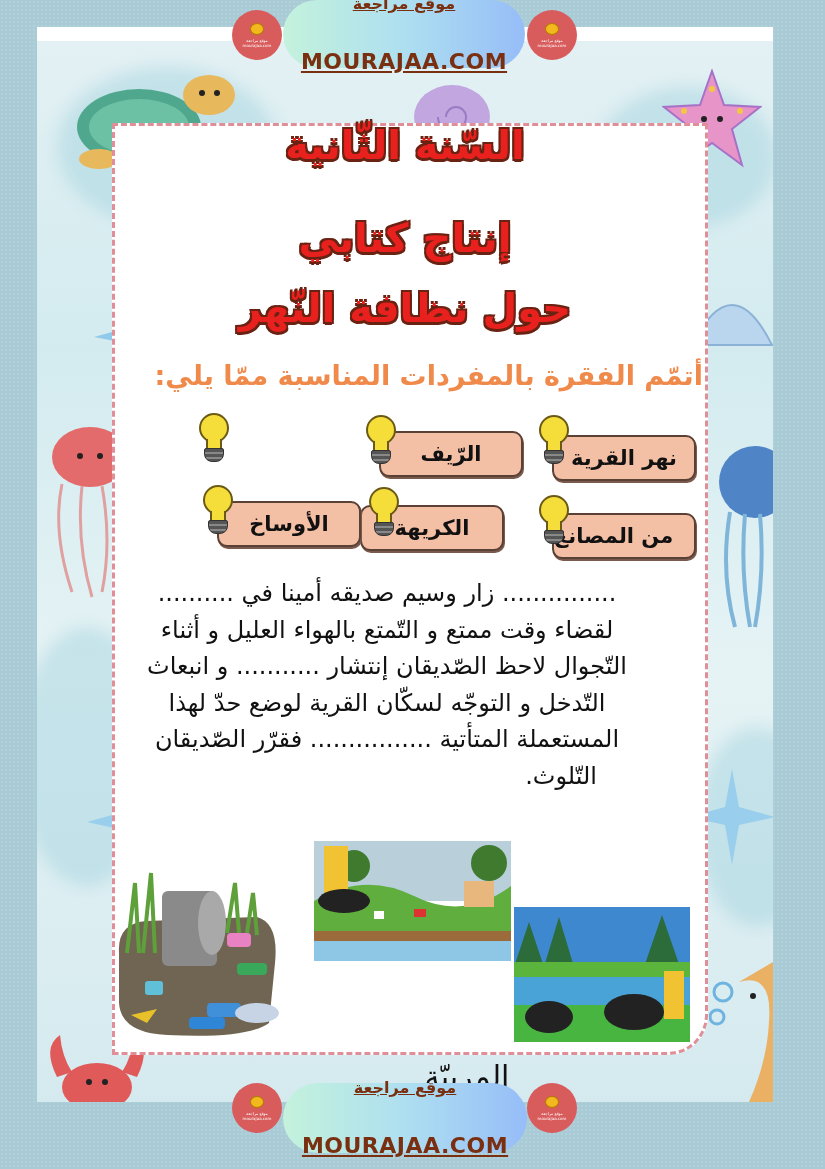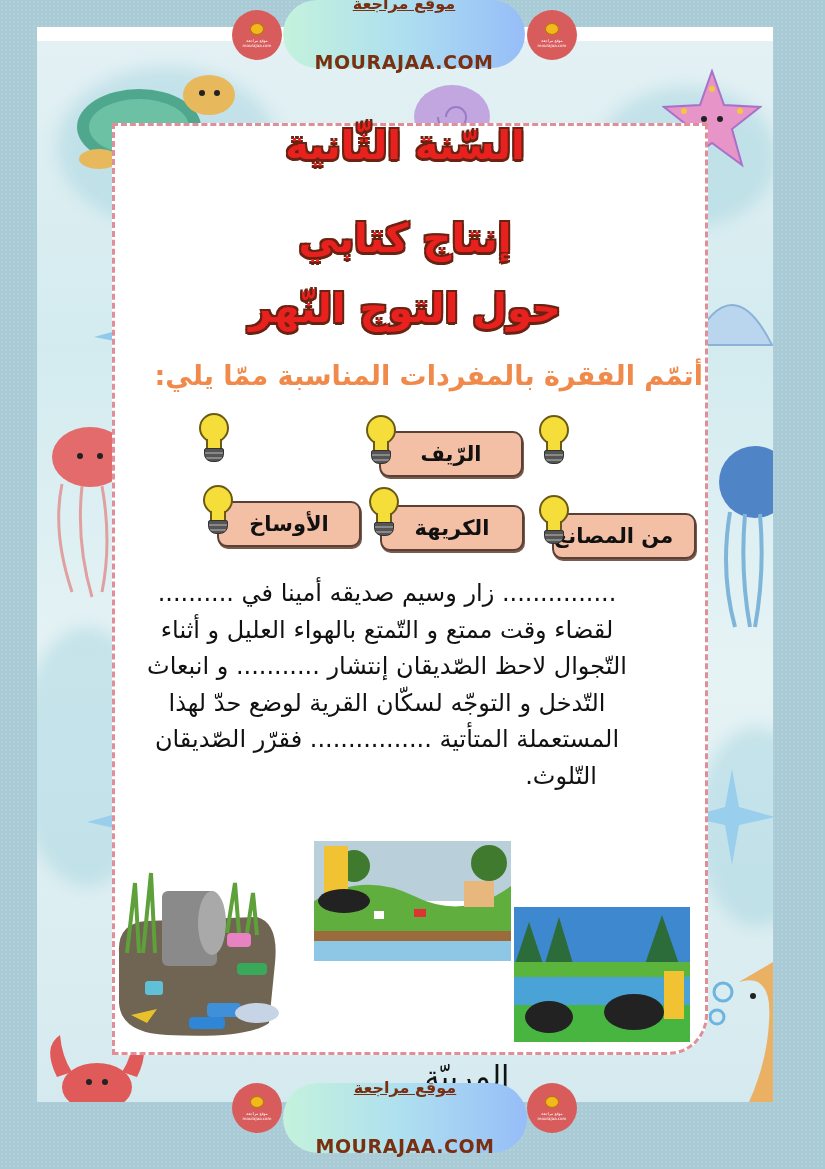--- a/index.html
+++ b/index.html
@@ -56,21 +56,21 @@
     position:absolute; left: 330px; top: 1058px; width: 200px; text-align:center;
     font-size: 30px; color:#111; direction: rtl; height: 30px; overflow: hidden;
   }
   .banner {
     position: absolute; width: 240px; height: 70px; border-radius: 35px;
     background: linear-gradient(90deg, #c4f2dc 0%, #aedff0 50%, #96bdf8 100%);
     display: flex; flex-direction: column; align-items: center; justify-content: center;
     color: #7a2f10; font-weight: bold; gap: 36px;
   }
   .banner .ar { font-size: 16px; direction: rtl; text-decoration: underline; line-height: 20px; }
-  .banner .en { font-size: 19px; letter-spacing: 0.5px; line-height: 24px; }
+  .banner .en { font-size: 22px; text-decoration: underline; letter-spacing: 0.5px; line-height: 24px; }
   .badge {
     position: absolute; width: 50px; height: 50px; border-radius: 50%;
     background: #d95c5c; display:flex; flex-direction:column; align-items:center; justify-content:center;
   }
   .badge .book { width: 14px; height: 12px; background:#f2b81d; border-radius: 50%; border:1px solid #b07a00; margin-bottom: 3px; }
   .badge .txt { font-size: 4px; color:#fff; line-height:5px; text-align:center; }
   .deco { position:absolute; }
   .watermark {
     position:absolute; color: rgba(150,150,150,0.28); font-size: 72px; font-weight: normal;
     transform: rotate(-62deg); transform-origin: center; white-space: nowrap; direction: rtl; pointer-events:none;
@@ -142,24 +142,27 @@
     <path d="M30 20 Q64 10 60 60 Q58 100 40 140 L64 140 L64 0 Z" fill="#eab064"></path>
     <circle cx="44" cy="34" r="3" fill="#222"></circle>
   </svg>
 
   <div class="watermark" style="left:260px;top:420px;">مجموعة الاستاذة</div>
 
   <div class="panel"></div>
 
   <div class="title-line" style="top:95px;font-size:40px;">السّنة الثّانية</div>
   <div class="title-line" style="top:188px;font-size:40px;">إنتاج كتابي</div>
-  <div class="title-line" style="top:258px;font-size:40px;">حول التوج النّهر</div>
+  <div class="title-line" style="top:258px;font-size:40px;">حول نظافة النّهر</div>
 
   <div class="instruction" style="right:70px;top:333px;">أتمّم الفقرة بالمفردات المناسبة ممّا يلي:</div>
 
+  <div class="word-card" style="left:515px;top:408px;width:144px;">
+    <span>نهر القرية</span>
+  </div>
   <div class="bulb" style="left:500px;top:388px;">
       <div class="glass"></div>
       <div class="neck"></div>
       <div class="base"></div>
     </div>
 
   <div class="word-card" style="left:342px;top:404px;width:144px;">
     <span>الرّيف</span>
   </div>
   <div class="bulb" style="left:327px;top:388px;">
@@ -176,21 +179,21 @@
 
   <div class="word-card" style="left:515px;top:486px;width:144px;justify-content:flex-end;padding-right:0;">
     <span>من المصانع</span>
   </div>
   <div class="bulb" style="left:500px;top:468px;">
       <div class="glass"></div>
       <div class="neck"></div>
       <div class="base"></div>
     </div>
 
-  <div class="word-card" style="left:343px;top:478px;width:144px;">
+  <div class="word-card" style="left:323px;top:478px;width:144px;">
     <span>الكريهة</span>
   </div>
   <div class="bulb" style="left:330px;top:460px;">
       <div class="glass"></div>
       <div class="neck"></div>
       <div class="base"></div>
     </div>
 
   <div class="word-card" style="left:180px;top:474px;width:144px;">
     <span>الأوساخ</span>

